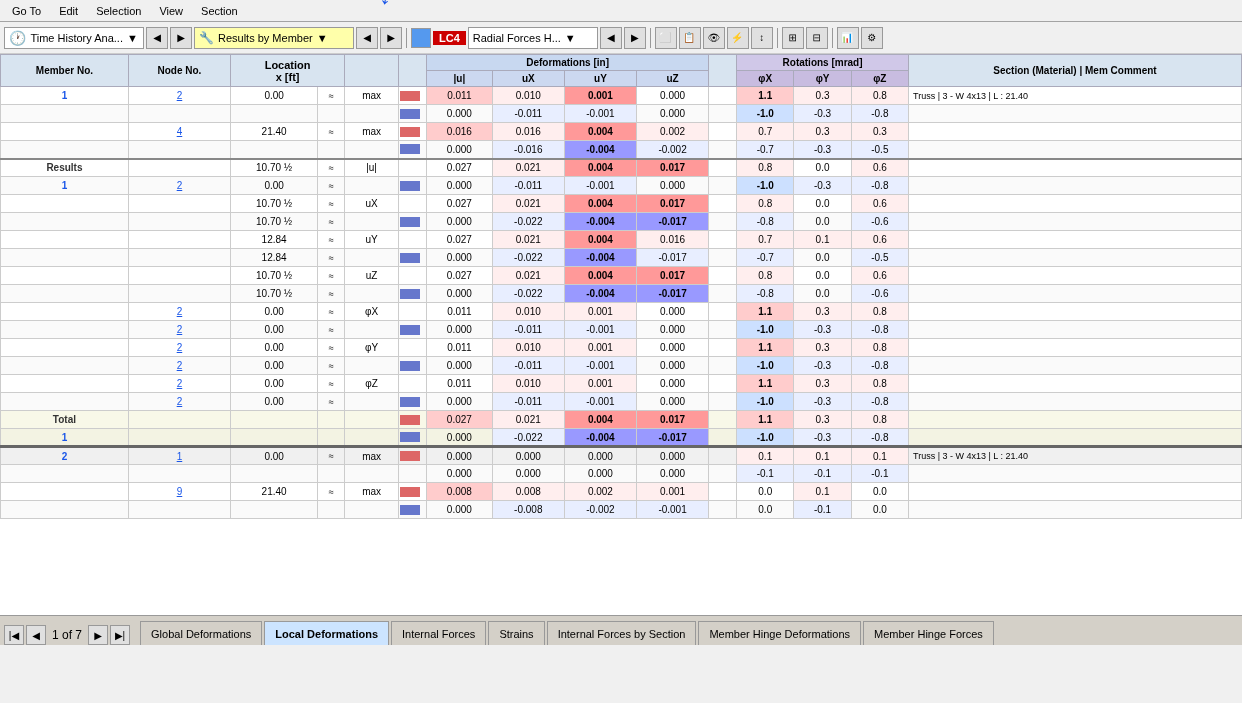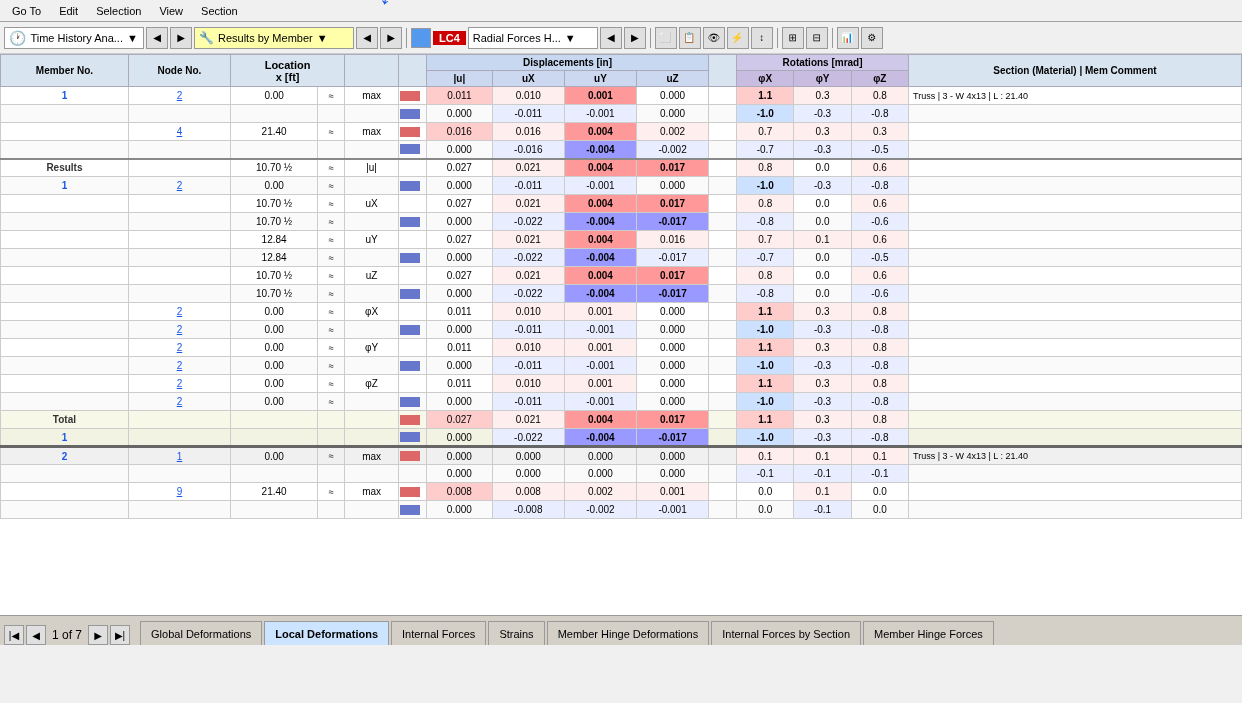--- a/index.html
+++ b/index.html
@@ -219,21 +219,21 @@
       <thead>
         <tr>
           <th rowspan="2">Member No.</th>
           <th rowspan="2">Node No.</th>
           <th rowspan="2" colspan="2">
             <span>Location</span><br>
             <span>x [ft]</span>
           </th>
           <th rowspan="2"></th>
           <th rowspan="2"></th>
-          <th colspan="4" class="col-disp-header">Displacements [in]</th>
+          <th colspan="4" class="col-disp-header">Deformations [in]</th>
           <th rowspan="2"></th>
           <th colspan="3" style="background:#d0c8e8;">Rotations [mrad]</th>
           <th rowspan="2" style="min-width:160px;">Section (Material) | Mem Comment</th>
         </tr>
         <tr>
           <th style="background:#ccd8f0;">|u|</th>
           <th style="background:#ccd8f0;">uX</th>
           <th style="background:#ccd8f0;">uY</th>
           <th style="background:#ccd8f0;">uZ</th>
           <th style="background:#c8bce0;">φX</th>
@@ -700,22 +700,22 @@
     <div class="tab active">
       <span>Local Deformations</span>
     </div>
     <div class="tab">
       <span>Internal Forces</span>
     </div>
     <div class="tab">
       <span>Strains</span>
     </div>
     <div class="tab">
+      <span>Internal Forces by Section</span>
+    </div>
+    <div class="tab">
       <span>Member Hinge Deformations</span>
-    </div>
-    <div class="tab">
-      <span>Internal Forces by Section</span>
     </div>
     <div class="tab">
       <span>Member Hinge Forces</span>
     </div>
   </div>
 </div>
 
 </body></html>

